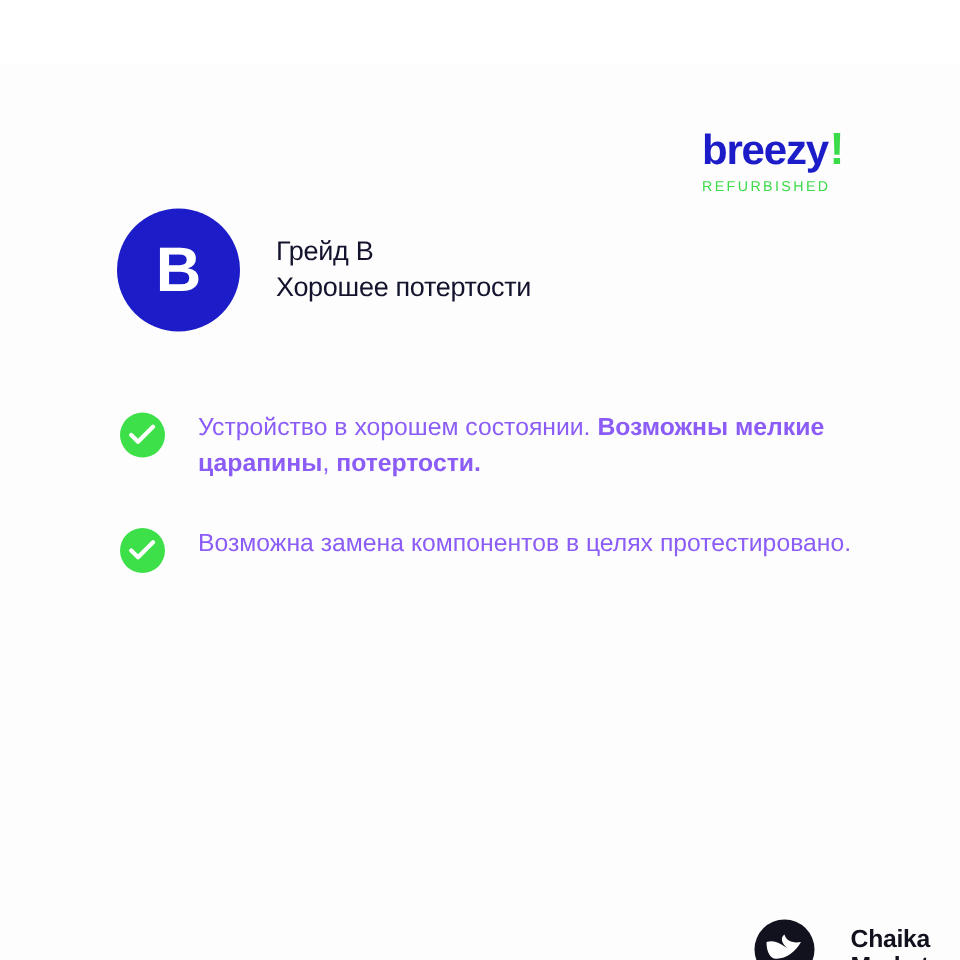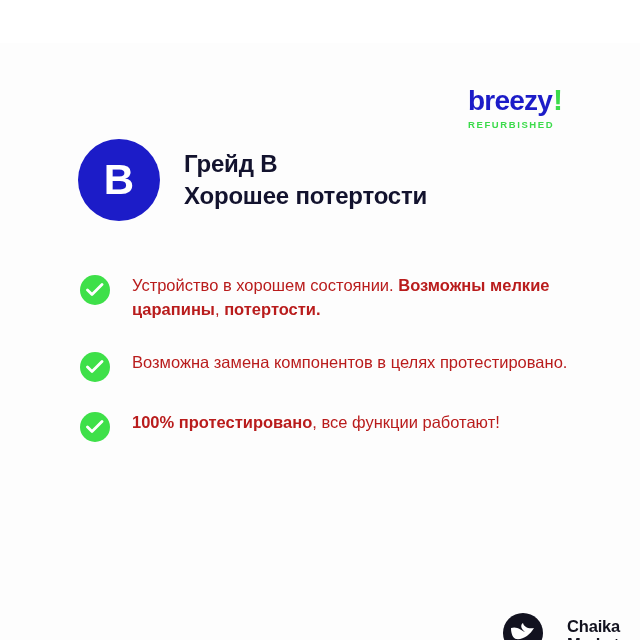--- a/index.html
+++ b/index.html
@@ -36,21 +36,21 @@
     display: inline-block;
   }
   .brand-excl {
     color: #3bdb4a;
     font-size: 30px;
     font-weight: bold;
     margin-left: 1px;
   }
   .brand-sub {
     font-size: 9.5px;
-    font-weight: bold;
+    font-weight: normal;
     color: #3bdb4a;
     letter-spacing: 1.6px;
     margin-top: 2px;
   }
 
   
   .head-row {
     position: absolute;
     top: 96px;
     left: 78px;
@@ -66,22 +66,22 @@
     color: #ffffff;
     display: flex;
     align-items: center;
     justify-content: center;
     font-size: 42px;
     font-weight: bold;
     flex: none;
   }
   .head-text {
     color: #13132e;
-    font-size: 24px;
-    font-weight: bold;
+    font-size: 18px;
+    font-weight: normal;
     line-height: 1.33;
     letter-spacing: -0.2px;
     white-space: nowrap;
   }
 
   
   .features {
     position: absolute;
     top: 230px;
     left: 80px;
@@ -99,21 +99,21 @@
     border-radius: 50%;
     background: #3ee049;
     flex: none;
     position: relative;
     margin-top: 2px;
   }
   .check svg { position: absolute; top: 7px; left: 6px; }
   .feature-text {
     font-size: 16.5px;
     line-height: 1.45;
-    color: #b91c1c;
+    color: #8b5cf6;
     padding-top: 1px;
   }
   .feature-text b { font-weight: bold; }
 
   
   .shop-logo {
     position: absolute;
     right: 20px;
     bottom: 30px;
     display: flex;
@@ -167,28 +167,20 @@
         <div class="feature-text"><span>Устройство в хорошем состоянии. </span><b>Возможны мелкие царапины</b><span>, </span><b>потертости.</b></div>
       </div>
       <div class="feature">
         <span class="check">
           <svg width="18" height="16" viewBox="0 0 18 16" aria-hidden="true">
             <path d="M1.5 8 L6 12.5 L16 2.5" fill="none" stroke="#ffffff" stroke-width="2.8" stroke-linecap="round" stroke-linejoin="round"></path>
           </svg>
         </span>
         <div class="feature-text"><span>Возможна замена компонентов в целях протестировано.</span></div>
       </div>
-      <div class="feature">
-        <span class="check">
-          <svg width="18" height="16" viewBox="0 0 18 16" aria-hidden="true">
-            <path d="M1.5 8 L6 12.5 L16 2.5" fill="none" stroke="#ffffff" stroke-width="2.8" stroke-linecap="round" stroke-linejoin="round"></path>
-          </svg>
-        </span>
-        <div class="feature-text"><b>100% протестировано</b><span>, все функции работают!</span></div>
-      </div>
     </div>
 
   <div class="shop-logo">
     <div class="shop-mark">
       <svg width="40" height="40" viewBox="0 0 40 40" aria-hidden="true">
         <path d="M8 15 C14 13 18 17 22 19 C18 16 17 12 20 10 C21 14 25 16 31 15 C27 22 20 27 13 26 C10 25 8 21 8 15 Z" fill="#ffffff"></path>
       </svg>
     </div>
     <div class="shop-name">
       <div>Chaika</div>

